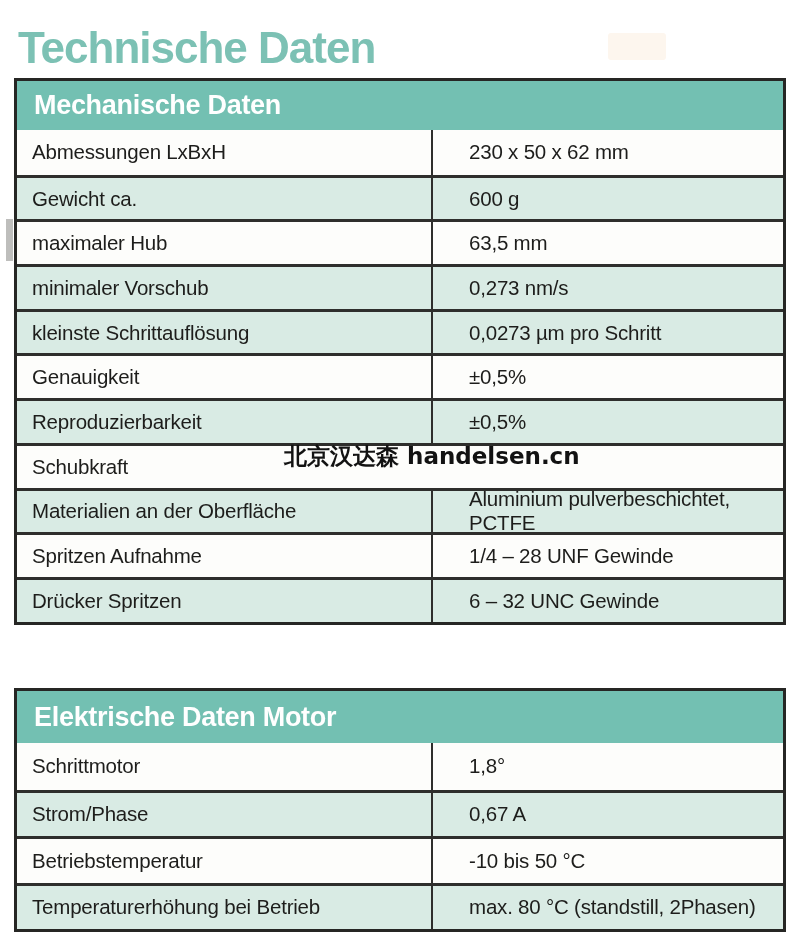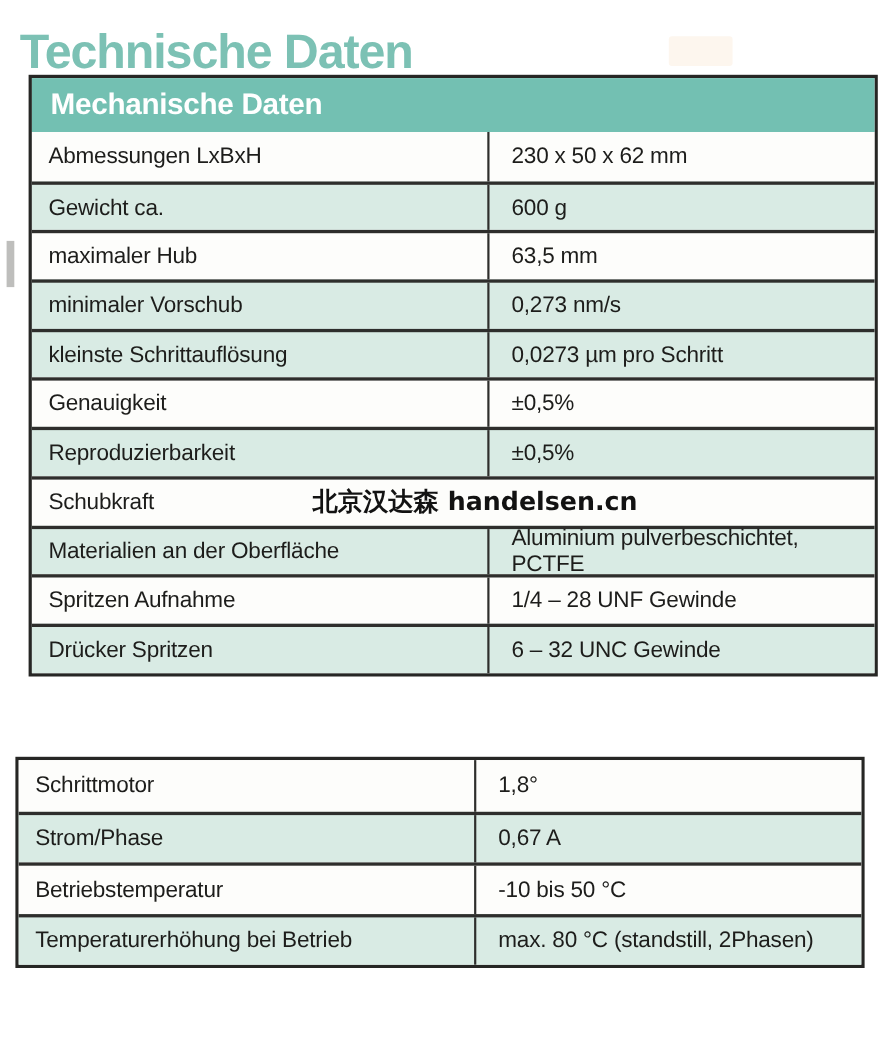--- a/index.html
+++ b/index.html
@@ -47,21 +47,21 @@
   }
   
   .data-table {
     position: absolute;
     left: 14px;
     width: 772px;
     box-sizing: border-box;
     border: 3px solid #262624;
     background: #ffffff;
   }
-  #table-mech { top: 68px; margin-left: 12px; }
+  #table-mech { top: 78px; }
   #table-elek { top: 688px; }
   .table-header {
     display: flex;
     align-items: center;
     background: #73c0b2;
     color: #ffffff;
     font-size: 27px;
     font-weight: bold;
     letter-spacing: -0.3px;
     padding-left: 17px;
@@ -85,21 +85,21 @@
     color: #1d1d1b;
     box-sizing: border-box;
   }
   .cell.label {
     width: 414px;
     padding-left: 15px;
   }
   .cell.value {
     flex: 1;
     border-left: 2.5px solid #2e2e2c;
-    padding-left: 20px;
+    padding-left: 36px;
   }
   
   .watermark {
     position: absolute;
     left: 284px;
     top: 441px;
     font-size: 23px;
     font-weight: bold;
     color: #121212;
     white-space: nowrap;
@@ -159,20 +159,21 @@
       <div class="cell label">Spritzen Aufnahme</div>
       <div class="cell value">1/4 – 28 UNF Gewinde</div>
     </div>
     <div class="t-row light">
       <div class="cell label">Drücker Spritzen</div>
       <div class="cell value">6 – 32 UNC Gewinde</div>
     </div>
   </div>
 
   <div class="data-table" id="table-elek">
+    <div class="table-header">Elektrische Daten Motor</div>
 
     <div class="t-row white" style="border-top:none;">
       <div class="cell label">Schrittmotor</div>
       <div class="cell value">1,8°</div>
     </div>
     <div class="t-row light">
       <div class="cell label">Strom/Phase</div>
       <div class="cell value">0,67 A</div>
     </div>
     <div class="t-row white">

